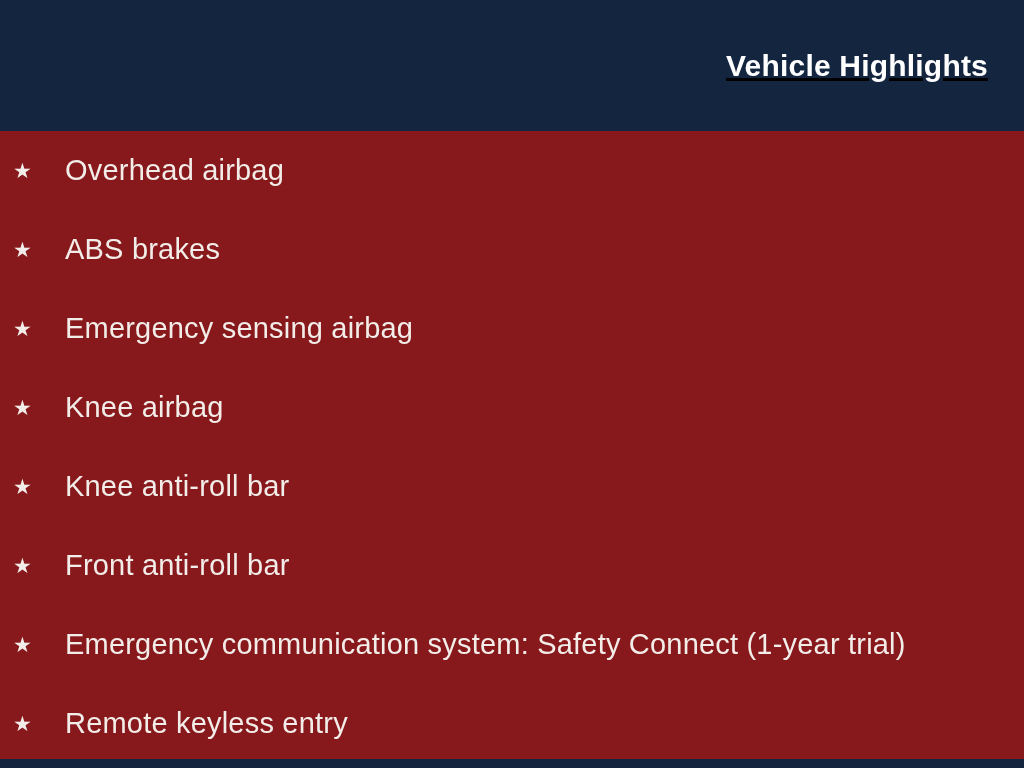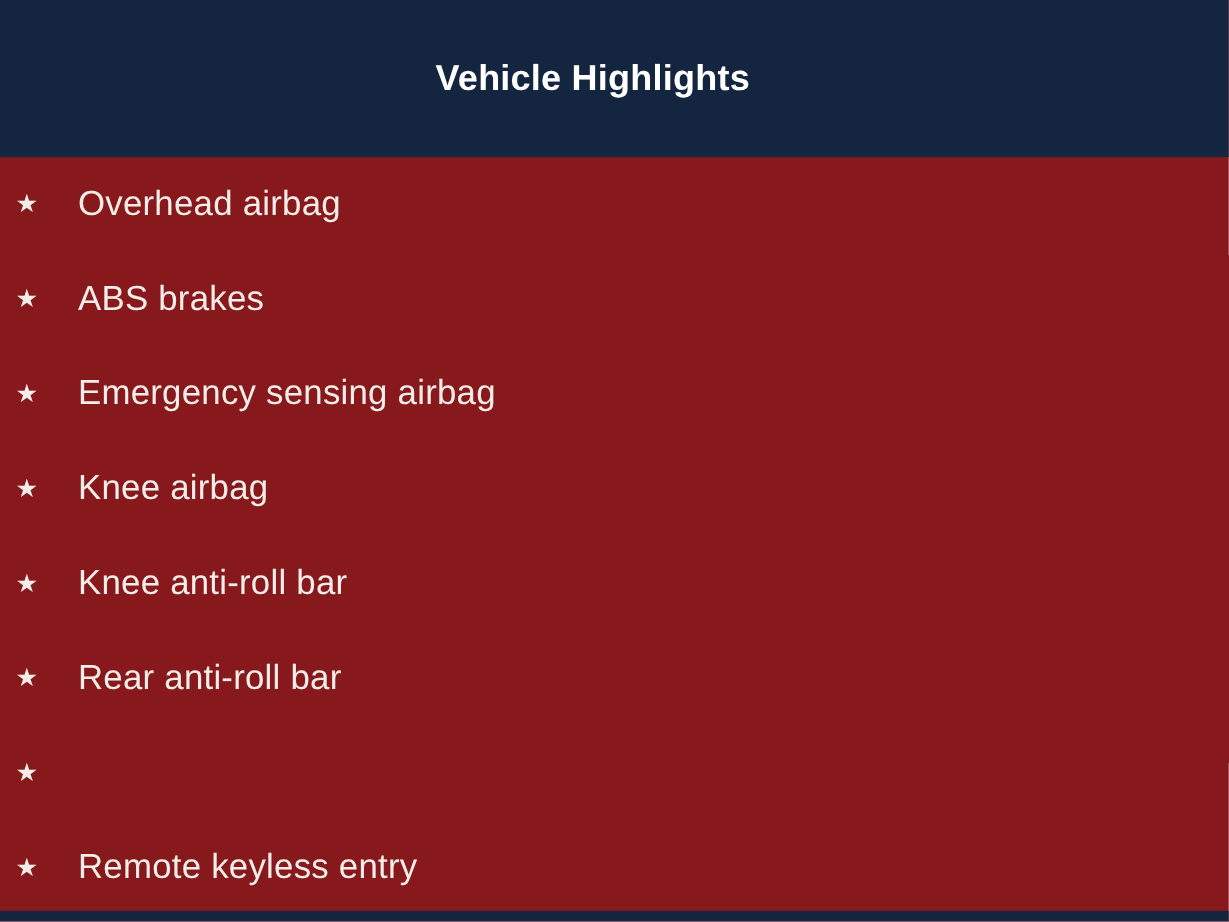--- a/index.html
+++ b/index.html
@@ -16,23 +16,24 @@
     display: flex;
     flex-direction: column;
     background: var(--body-bg, #87181B);
   }
   .slide-header {
     height: 131px;
     flex: 0 0 131px;
     background: var(--header-bg, #142540);
     display: flex;
     align-items: center;
-    justify-content: center;
+    justify-content: flex-end;
     padding-right: 36px;
     box-sizing: border-box;
+    text-decoration: underline;
   }
   .slide-title {
     color: var(--title-text, #FFFFFF);
     font-size: 30px;
     font-weight: bold;
     letter-spacing: 0.2px;
   }
   .slide-body {
     flex: 1 1 auto;
     overflow: hidden;
@@ -102,25 +103,26 @@
         <span class="item-label">Knee airbag</span>
       </li>
 
       <li>
         <span class="star">★</span>
         <span class="item-label">Knee anti-roll bar</span>
       </li>
 
       <li>
         <span class="star">★</span>
-        <span class="item-label">Rear anti-roll bar</span>
+        <span class="item-label">Front anti-roll bar</span>
       </li>
 
       <li>
         <span class="star">★</span>
+        <span class="item-label">Emergency communication system: Safety Connect (1-year trial)</span>
       </li>
 
       <li>
         <span class="star">★</span>
         <span class="item-label">Remote keyless entry</span>
       </li>
     </ul>
 
   </div>
 

